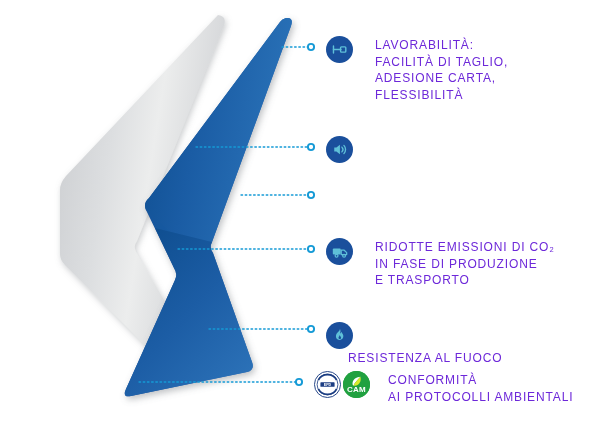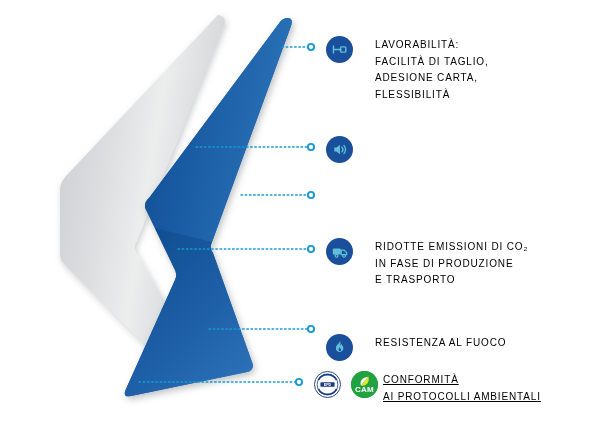--- a/index.html
+++ b/index.html
@@ -71,40 +71,40 @@
     width: 27px;
     height: 27px;
     border-radius: 50%;
     flex: 0 0 auto;
     display: flex;
     align-items: center;
     justify-content: center;
     position: relative;
   }
   .cert-epd { background: #ffffff; }
-  .cert-cam { background: #21a140; margin-left: 10px; }
+  .cert-cam { background: #21a140; margin-left: 2px; }
 
   .cam-text {
     font-family: "Liberation Sans", sans-serif;
     font-size: 8px;
     font-weight: bold;
     color: #ffffff;
     letter-spacing: 0.2px;
     position: absolute;
     bottom: 4px;
     left: 0;
     width: 100%;
     text-align: center;
     line-height: 1;
   }
 
   .label {
     margin-left: 22px;
-    color: #000000;
-    font-size: 10px;
+    color: #6d28d9;
+    font-size: 12px;
     line-height: 16.5px;
     letter-spacing: 0.85px;
     text-transform: uppercase;
     white-space: pre-line;
     padding-top: 1px;
   }
 </style>
 </head>
 <body>
 
@@ -253,21 +253,21 @@
           <circle cx="7.4" cy="17.1" r="1.9" fill="none" stroke="#5fc0d8" stroke-width="1.6"></circle>
           <circle cx="17.4" cy="17.1" r="1.9" fill="none" stroke="#5fc0d8" stroke-width="1.6"></circle>
         </svg>
       </div>
     </div>
     <div class="label">RIDOTTE EMISSIONI DI CO₂
 IN FASE DI PRODUZIONE
 E TRASPORTO</div>
   </div>
 
-  <div class="row" style="top:334px;">
+  <div class="row" style="top:322px;flex-direction:column;">
     <div class="badge-wrap">
       <div class="icon-circle">
         <svg width="17" height="17" viewBox="0 0 24 24">
           <path d="M12.6 2.6 C12.6 6.4 8.2 7.6 7.2 11.2
                    C6.2 14.8 8.4 18.2 12 18.2
                    C15.4 18.2 17.8 15.6 17.4 12.4
                    C17.1 9.9 15.4 8.9 15.0 6.8
                    C14.2 8.4 13.6 9.0 12.6 9.4
                    C13.8 7.2 13.6 4.6 12.6 2.6 Z" fill="#5fc0d8"></path>
           <path d="M12.2 11.2 C12.2 13.0 10.6 13.6 10.6 15.0
@@ -301,17 +301,17 @@
                    C13.6 19.2 14.6 21.0 15.4 21.8
                    C17.4 17.4 21.0 13.4 25.8 8.4 Z" fill="#ffffff"></path>
           <path d="M25.8 8.4 C21.0 13.4 17.4 17.4 15.4 21.8
                    C19.4 22.6 24.2 20.4 25.8 15.2
                    C26.4 13.0 26.2 10.4 25.8 8.4 Z" fill="#d9ea2a"></path>
         </svg>
         <span class="cam-text">CAM</span>
       </div>
 
     </div>
-    <div class="label" style="margin-left:5px;text-decoration:underline;">CONFORMITÀ
+    <div class="label" style="margin-left:18px;">CONFORMITÀ
 AI PROTOCOLLI AMBIENTALI</div>
   </div>
 
 </div>
 
 </body></html>

